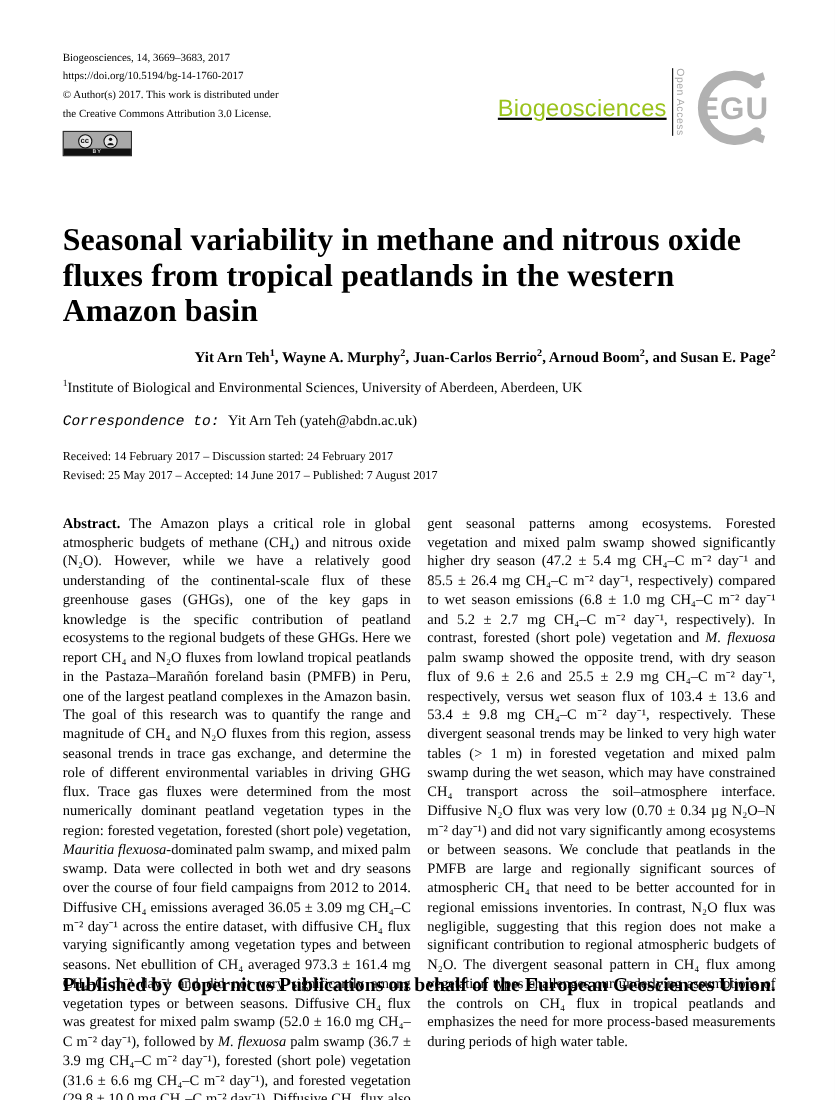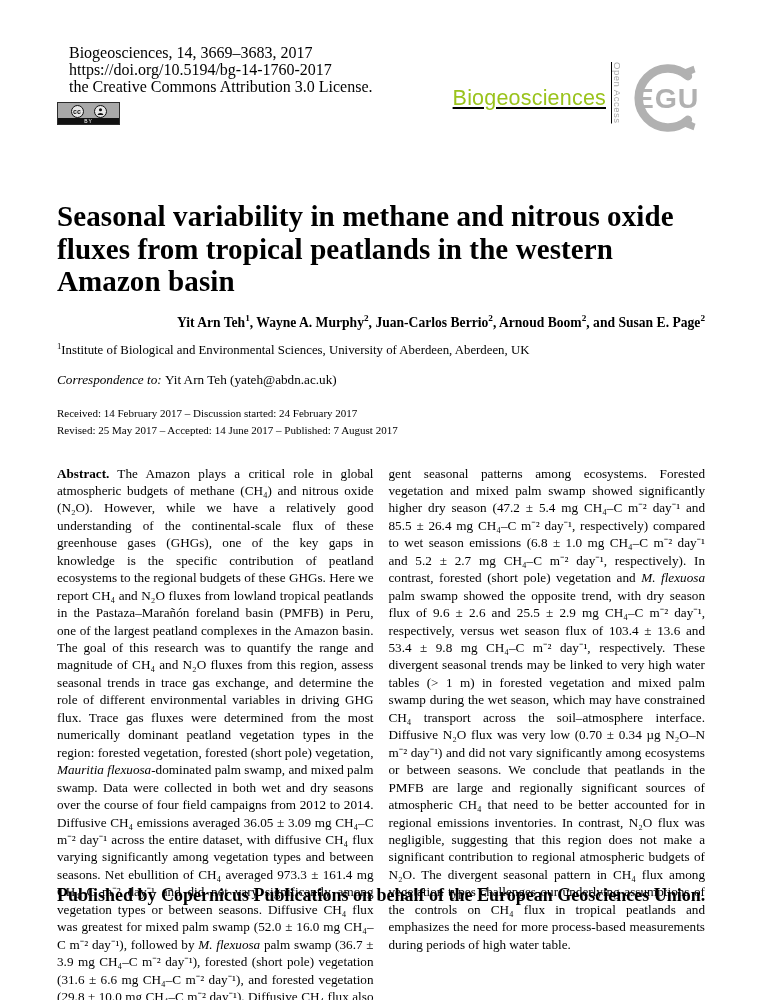--- a/index.html
+++ b/index.html
@@ -9,21 +9,21 @@
     font-family: "Liberation Serif", serif;
     color: #000;
     position: relative;
     overflow: hidden;
     outline: 1px solid #e4e4e4;
   }
   .content { padding: 44px 54px 0 57px; }
 
   
   .header-row { display: flex; justify-content: space-between; align-items: flex-start; }
-  .cite-block { font-size: 16px; line-height: 17px; margin-left: 12px; }
+  .cite-block { font-size: 10px; line-height: 17px; }
   .cc-badge {
     margin-top: 7px;
     width: 63px; height: 23px;
     background: #a8a8a8;
     border: 1px solid #2b2b2b;
     position: relative;
     display: flex; align-items: center; justify-content: center; gap: 10px;
     padding-bottom: 5px;
   }
   .cc-circle {
@@ -94,20 +94,21 @@
 <body>
 
 <div class="content">
 
   <div class="header-row">
 
     <div>
       <div class="cite-block">
         <div>Biogeosciences, 14, 3669–3683, 2017</div>
         <div>https://doi.org/10.5194/bg-14-1760-2017</div>
+        <div>© Author(s) 2017. This work is distributed under</div>
         <div>the Creative Commons Attribution 3.0 License.</div>
       </div>
       <div class="cc-badge">
         <span class="cc-circle">cc</span>
         <span class="cc-circle">
           <svg width="9" height="9" viewBox="0 0 10 10">
               <circle cx="5" cy="3" r="1.7" fill="#111"></circle>
               <path d="M1.8 9 C1.8 5.8 8.2 5.8 8.2 9 Z" fill="#111"></path>
             </svg>
         </span>
@@ -130,21 +131,21 @@
   </div>
 
   <h1 class="paper-title">Seasonal variability in methane and nitrous oxide fluxes from tropical peatlands in the western Amazon basin</h1>
 
   <div class="authors"><span>Yit Arn Teh</span><span class="sup">1</span><span>, Wayne A. Murphy</span><span class="sup">2</span><span>, Juan-Carlos Berrio</span><span class="sup">2</span><span>, Arnoud Boom</span><span class="sup">2</span><span>, and Susan E. Page</span><span class="sup">2</span></div>
 
   <div class="affiliations">
     <div><span class="sup">1</span><span>Institute of Biological and Environmental Sciences, University of Aberdeen, Aberdeen, UK</span></div>
   </div>
 
-  <div class="correspondence"><span style="font-style: italic;">Correspondence to: </span><span>Yit Arn Teh (yateh@abdn.ac.uk)</span></div>
+  <div class="correspondence"><span style="font-style: italic; font-family: Liberation Mono, monospace;">Correspondence to: </span><span>Yit Arn Teh (yateh@abdn.ac.uk)</span></div>
 
   <div class="dates">
     <div>Received: 14 February 2017 – Discussion started: 24 February 2017</div>
     <div>Revised: 25 May 2017 – Accepted: 14 June 2017 – Published: 7 August 2017</div>
   </div>
 
   <div class="abstract">
     <div class="col"><span style="font-weight: bold;">Abstract.</span><span> The Amazon plays a critical role in global atmospheric budgets of methane (CH₄) and nitrous oxide (N₂O). However, while we have a relatively good understanding of the continental-scale flux of these greenhouse gases (GHGs), one of the key gaps in knowledge is the specific contribution of peatland ecosystems to the regional budgets of these GHGs. Here we report CH₄ and N₂O fluxes from lowland tropical peatlands in the Pastaza–Marañón foreland basin (PMFB) in Peru, one of the largest peatland complexes in the Amazon basin. The goal of this research was to quantify the range and magnitude of CH₄ and N₂O fluxes from this region, assess seasonal trends in trace gas exchange, and determine the role of different environmental variables in driving GHG flux. Trace gas fluxes were determined from the most numerically dominant peatland vegetation types in the region: forested vegetation, forested (short pole) vegetation, </span><span style="font-style: italic;">Mauritia flexuosa</span><span>-dominated palm swamp, and mixed palm swamp. Data were collected in both wet and dry seasons over the course of four field campaigns from 2012 to 2014. Diffusive CH₄ emissions averaged 36.05 ± 3.09 mg CH₄–C m⁻² day⁻¹ across the entire dataset, with diffusive CH₄ flux varying significantly among vegetation types and between seasons. Net ebullition of CH₄ averaged 973.3 ± 161.4 mg CH₄–C m⁻² day⁻¹ and did not vary significantly among vegetation types or between seasons. Diffusive CH₄ flux was greatest for mixed palm swamp (52.0 ± 16.0 mg CH₄–C m⁻² day⁻¹), followed by </span><span style="font-style: italic;">M. flexuosa</span><span> palm swamp (36.7 ± 3.9 mg CH₄–C m⁻² day⁻¹), forested (short pole) vegetation (31.6 ± 6.6 mg CH₄–C m⁻² day⁻¹), and forested vegetation (29.8 ± 10.0 mg CH₄–C m⁻² day⁻¹). Diffusive CH₄ flux also showed marked seasonality, with diver-</span></div>
     <div class="col"><span>gent seasonal patterns among ecosystems. Forested vegetation and mixed palm swamp showed significantly higher dry season (47.2 ± 5.4 mg CH₄–C m⁻² day⁻¹ and 85.5 ± 26.4 mg CH₄–C m⁻² day⁻¹, respectively) compared to wet season emissions (6.8 ± 1.0 mg CH₄–C m⁻² day⁻¹ and 5.2 ± 2.7 mg CH₄–C m⁻² day⁻¹, respectively). In contrast, forested (short pole) vegetation and </span><span style="font-style: italic;">M. flexuosa</span><span> palm swamp showed the opposite trend, with dry season flux of 9.6 ± 2.6 and 25.5 ± 2.9 mg CH₄–C m⁻² day⁻¹, respectively, versus wet season flux of 103.4 ± 13.6 and 53.4 ± 9.8 mg CH₄–C m⁻² day⁻¹, respectively. These divergent seasonal trends may be linked to very high water tables (&gt; 1 m) in forested vegetation and mixed palm swamp during the wet season, which may have constrained CH₄ transport across the soil–atmosphere interface. Diffusive N₂O flux was very low (0.70 ± 0.34 µg N₂O–N m⁻² day⁻¹) and did not vary significantly among ecosystems or between seasons. We conclude that peatlands in the PMFB are large and regionally significant sources of atmospheric CH₄ that need to be better accounted for in regional emissions inventories. In contrast, N₂O flux was negligible, suggesting that this region does not make a significant contribution to regional atmospheric budgets of N₂O. The divergent seasonal pattern in CH₄ flux among vegetation types challenges our underlying assumptions of the controls on CH₄ flux in tropical peatlands and emphasizes the need for more process-based measurements during periods of high water table.</span></div>
   </div>

